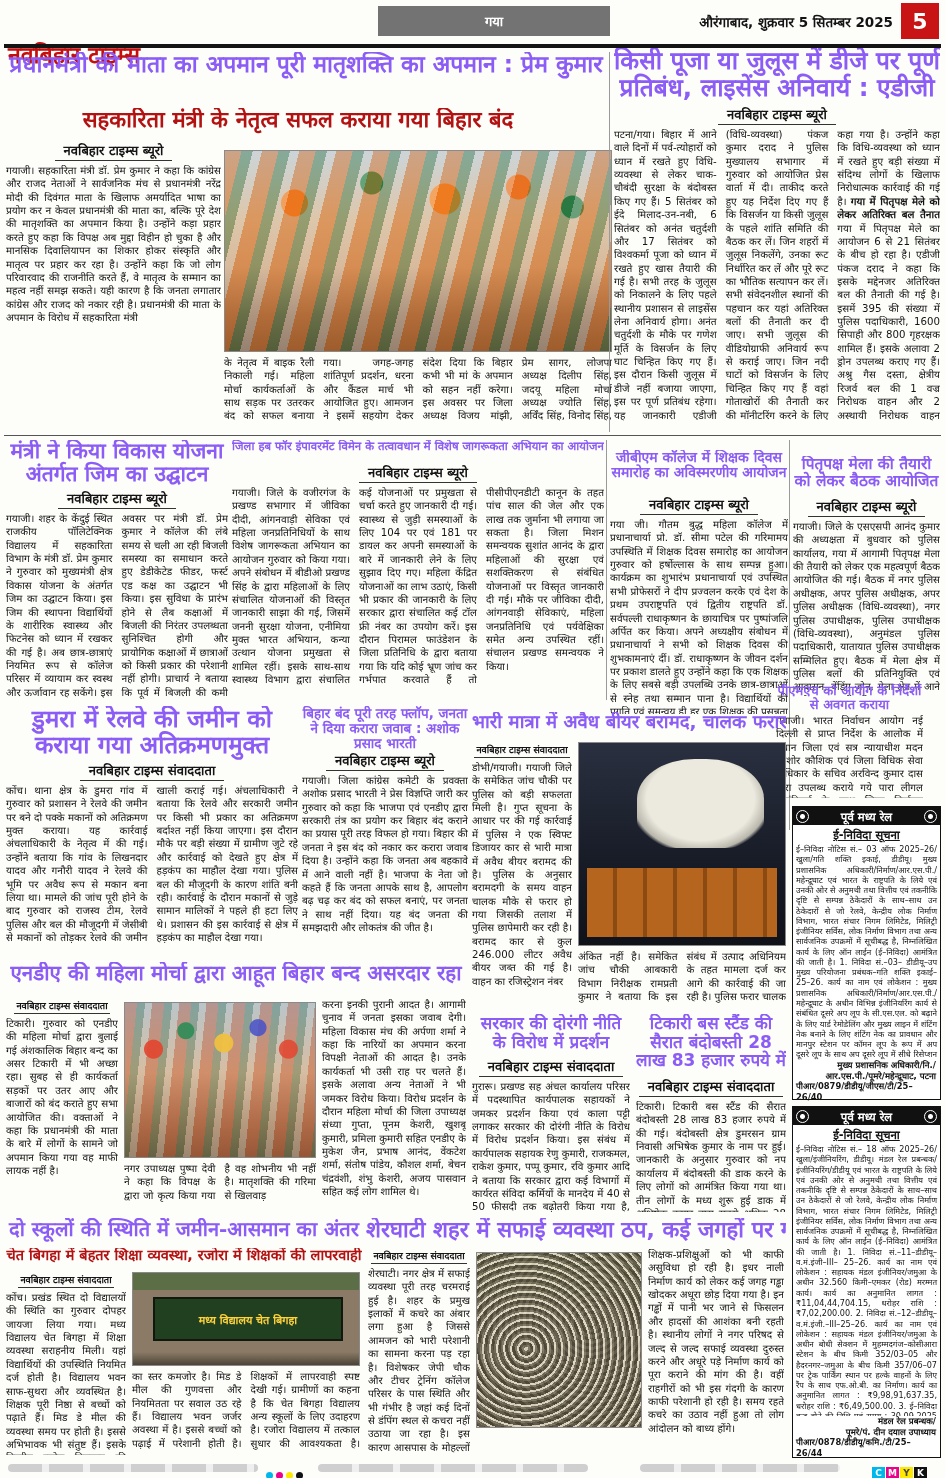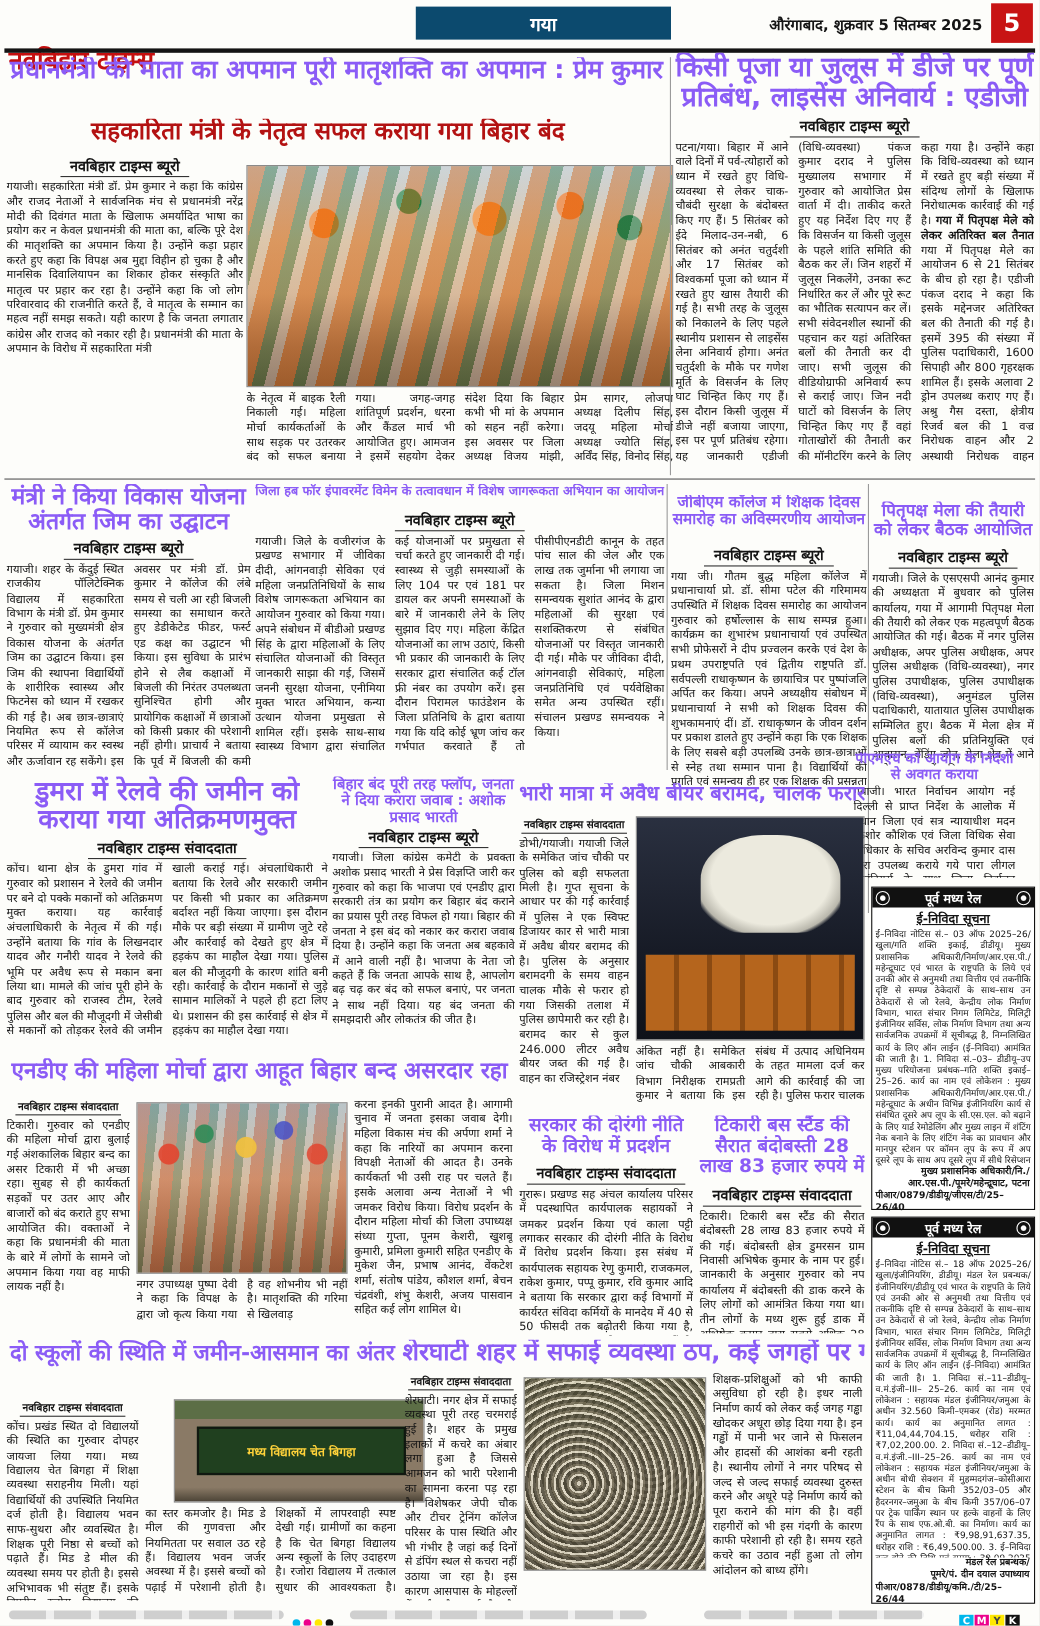--- a/index.html
+++ b/index.html
@@ -13,21 +13,21 @@
           border-bottom:1px solid #333;padding:0 9px 1px;}
   .body{font-size:10.2px;line-height:1.31;text-align:justify;overflow:hidden;}
   .c2{column-count:2;column-gap:9px;column-fill:auto;}
   .c3{column-count:3;column-gap:9px;column-fill:auto;}
   .c4{column-count:4;column-gap:9px;column-fill:auto;}
   .vrule{width:1px;background:#9a9a9a;}
   .hrule{height:1px;background:#555;}
   .photo{border:1px solid #8a8a8a;box-sizing:border-box;overflow:hidden;}
   
   #paper-name{font-size:23px;font-weight:bold;color:#c40f0f;}
-  #edition-badge{background:#0c4a6e;color:#fff;font-weight:bold;font-size:17px;
+  #edition-badge{background:#737373;color:#fff;font-weight:bold;font-size:13px;
                  display:flex;align-items:center;justify-content:center;}
   #dateline{font-size:13.5px;font-weight:bold;}
   #page-badge{background:#c81414;color:#fff;font-weight:bold;font-size:22px;
               display:flex;align-items:center;justify-content:center;}
   #head-rule{background:#141414;}
   
   #lead-photo{background:
     repeating-linear-gradient(104deg,rgba(236,110,24,.38) 0 16px,rgba(28,118,58,.33) 16px 27px,rgba(255,255,255,.28) 27px 36px),
     radial-gradient(circle at 18% 26%,rgba(238,120,28,.95) 0 13px,transparent 14px),
     radial-gradient(circle at 38% 16%,rgba(24,122,60,.9) 0 11px,transparent 12px),
@@ -42,21 +42,21 @@
     background:repeating-linear-gradient(90deg,#b5651d 0 26px,#8a4a12 26px 30px),
     linear-gradient(180deg,rgba(255,200,120,.25),rgba(0,0,0,.35));}
   #nda-photo{background:
     radial-gradient(circle at 15% 30%,rgba(226,69,47,.9) 0 9px,transparent 10px),
     radial-gradient(circle at 32% 18%,rgba(46,139,87,.9) 0 8px,transparent 9px),
     radial-gradient(circle at 52% 26%,rgba(240,192,64,.95) 0 9px,transparent 10px),
     radial-gradient(circle at 70% 16%,rgba(70,80,200,.85) 0 8px,transparent 9px),
     radial-gradient(circle at 86% 30%,rgba(226,69,47,.85) 0 9px,transparent 10px),
     repeating-linear-gradient(96deg,rgba(230,90,50,.3) 0 12px,rgba(60,130,90,.28) 12px 20px,rgba(250,245,235,.3) 20px 27px),
     linear-gradient(180deg,#9fb0ba 0%,#c7a583 45%,#96704f 80%,#735539 100%);}
-  #school-photo{background:linear-gradient(180deg,#5c6e46 0 18%,#8a7a66 18% 86%,#4c4437 100%);position:relative;margin-left:26px;}
+  #school-photo{background:linear-gradient(180deg,#5c6e46 0 18%,#8a7a66 18% 86%,#4c4437 100%);position:relative;}
   .school-board{position:absolute;left:9%;top:26%;width:82%;height:44%;background:#20401f;
     border:2px solid #101810;display:flex;align-items:center;justify-content:center;
     color:#ffd23a;font-weight:bold;font-size:11px;white-space:nowrap;overflow:hidden;}
   #garbage-photo{background:
     repeating-radial-gradient(circle at 30% 55%,rgba(233,226,207,.8) 0 2px,rgba(111,103,83,.75) 2px 4px,rgba(63,58,44,.7) 4px 7px),
     repeating-radial-gradient(circle at 70% 40%,rgba(214,205,188,.6) 0 3px,rgba(90,84,66,.55) 3px 6px),
     linear-gradient(180deg,#7c8b55 0%,#8f876e 45%,#6f6753 100%);}
   
   .tender{border:1.5px solid #111;background:#fff;box-sizing:border-box;}
   .tender-head{height:18px;background:#111;color:#fff;display:flex;align-items:center;
@@ -217,20 +217,21 @@
     </div>
     <div class="tender-title">ई-निविदा सूचना</div>
     <div class="tender-body" style="height:272px;">ई–निविदा नोटिस सं.– 18 ऑफ 2025–26/खुला/इंजीनियरिंग, डीडीयू। मंडल रेल प्रबन्धक/इंजीनियरिंग/डीडीयू एवं भारत के राष्ट्रपति के लिये एवं उनकी ओर से अनुमथी तथा वित्तीय एवं तकनीकि दृष्टि से सम्पन्न ठेकेदारों के साथ–साथ उन ठेकेदारों से जो रेलवे, केन्द्रीय लोक निर्माण विभाग, भारत संचार निगम लिमिटेड, मिलिट्री इंजीनियर सर्विस, लोक निर्माण विभाग तथा अन्य सार्वजनिक उपक्रमों में सूचीबद्ध है, निम्नलिखित कार्य के लिए ऑन लाईंन (ई–निविदा) आमंत्रित की जाती है। 1. निविदा सं.–11–डीडीयू–व.मं.इंजी–III– 25–26. कार्य का नाम एवं लोकेशन : सहायक मंडल इंजीनियर/जमुआ के अधीन 32.560 किमी–एमकर (रोड) मरम्मत कार्य। कार्य का अनुमानित लागत : ₹11,04,44,704.15, धरोहर राशि : ₹7,02,200.00. 2. निविदा सं.–12–डीडीयू–व.मं.इंजी.–III–25–26. कार्य का नाम एवं लोकेशन : सहायक मंडल इंजीनियर/जमुआ के अधीन बोधी सेक्शन में मुहम्मदगंज–कोसीआरा स्टेशन के बीच किमी 352/03–05 और हैदरनगर–जमुआ के बीच किमी 357/06–07 पर ट्रेक पार्किंग स्थान पर हल्के वाहनों के लिए रैंप के साथ एफ.ओ.बी. का निर्माण। कार्य का अनुमानित लागत : ₹9,98,91,637.35, धरोहर राशि : ₹6,49,500.00. 3. ई–निविदा बन्द होने की तिथि एवं समय : 30.09.2025 को 12:00 बजे तक। 4. वेबसाईट पर ई–निविदा की विस्तृत जानकारी : www.ireps.gov.in. नोट :– विवाद की स्थिति में अंग्रेजी पाठ मान्य होगा।</div>
     <div class="tender-sign">मंडल रेल प्रबन्धक/</div>
     <div class="tender-sign">पूमरे/पं. दीन दयाल उपाध्याय</div>
     <div class="tender-ref">पीआर/0878/डीडीयू/कमि./टी/25–26/44</div>
   </section>
 
   <section class="abs" style="left:6px;top:1218px;width:356px;height:240px;">
     <h1 class="hl shrink nowrap abs" style="left: 0px; top: 0px; width: 356px; height: 28px; font-size: 20px;">दो स्कूलों की स्थिति में जमीन-आसमान का अंतर</h1>
+    <h2 class="hl red shrink nowrap abs" style="left: 0px; top: 30px; width: 356px; height: 20px; font-size: 14.5px;">चेत बिगहा में बेहतर शिक्षा व्यवस्था, रजोरा में शिक्षकों की लापरवाही</h2>
     <div class="abs" style="left:0;top:54px;width:120px;height:186px;">
       <span class="byline" style="font-size:9.4px;padding:0 2px 1px;">नवबिहार टाइम्स संवाददाता</span>
       <div class="body" style="height:164px;">कोंच। प्रखंड स्थित दो विद्यालयों की स्थिति का गुरुवार दोपहर जायजा लिया गया। मध्य विद्यालय चेत बिगहा में शिक्षा व्यवस्था सराहनीय मिली। यहां विद्यार्थियों की उपस्थिति नियमित दर्ज होती है। विद्यालय भवन साफ-सुथरा और व्यवस्थित है। शिक्षक पूरी निष्ठा से बच्चों को पढ़ाते हैं। मिड डे मील की व्यवस्था समय पर होती है। इससे अभिभावक भी संतुष्ट हैं। इसके विपरीत रजोरा विद्यालय की स्थिति ठीक नहीं है। यहां विद्यार्थियों की उपस्थिति कम पाई गई। पढ़ाई</div>
     </div>
     <div id="school-photo" class="photo abs" style="left:126px;top:54px;width:228px;height:94px;">
       <div class="school-board">
         <span>मध्य विद्यालय चेत बिगहा</span>
       </div>
     </div>
     <div class="body c2 abs" style="left:126px;top:152px;width:228px;height:88px;">का स्तर कमजोर है। मिड डे मील की गुणवत्ता और नियमितता पर सवाल उठ रहे हैं। विद्यालय भवन जर्जर अवस्था में है। इससे बच्चों को पढ़ाई में परेशानी होती है। शिक्षकों में लापरवाही स्पष्ट देखी गई। ग्रामीणों का कहना है कि चेत बिगहा विद्यालय अन्य स्कूलों के लिए उदाहरण है। रजोरा विद्यालय में तत्काल सुधार की आवश्यकता है। ग्रामीणों ने शिक्षा विभाग से यहां की व्यवस्था सुधारने और बच्चों के भविष्य को सुरक्षित करने की मांग की है।</div>

